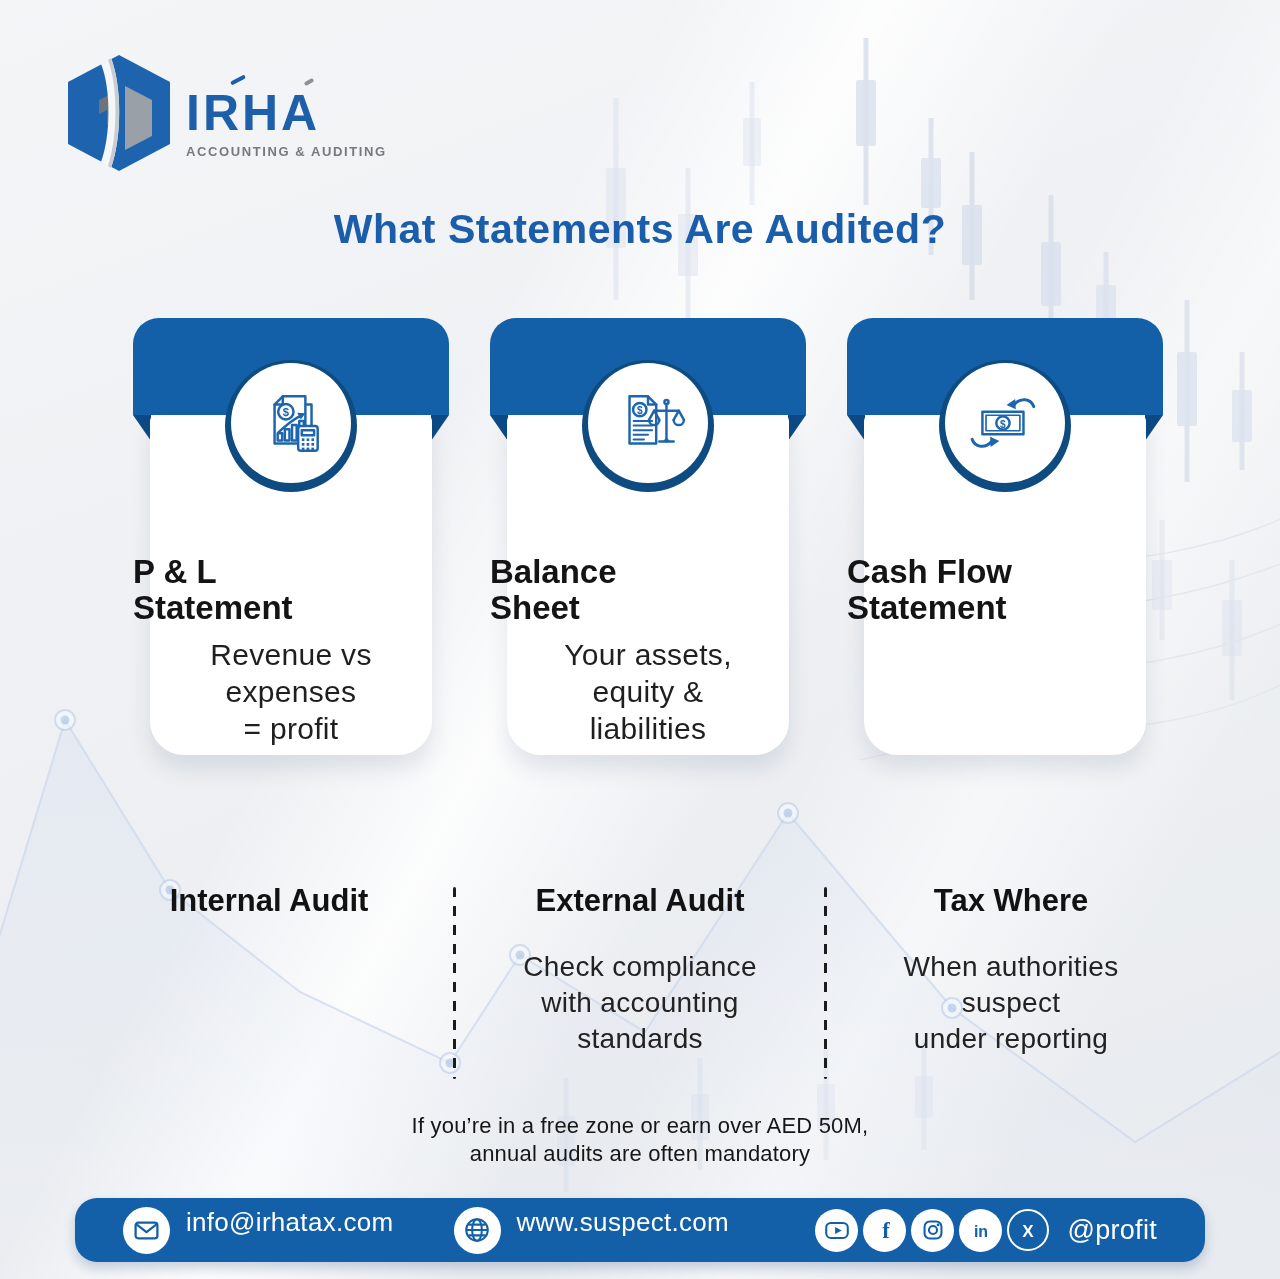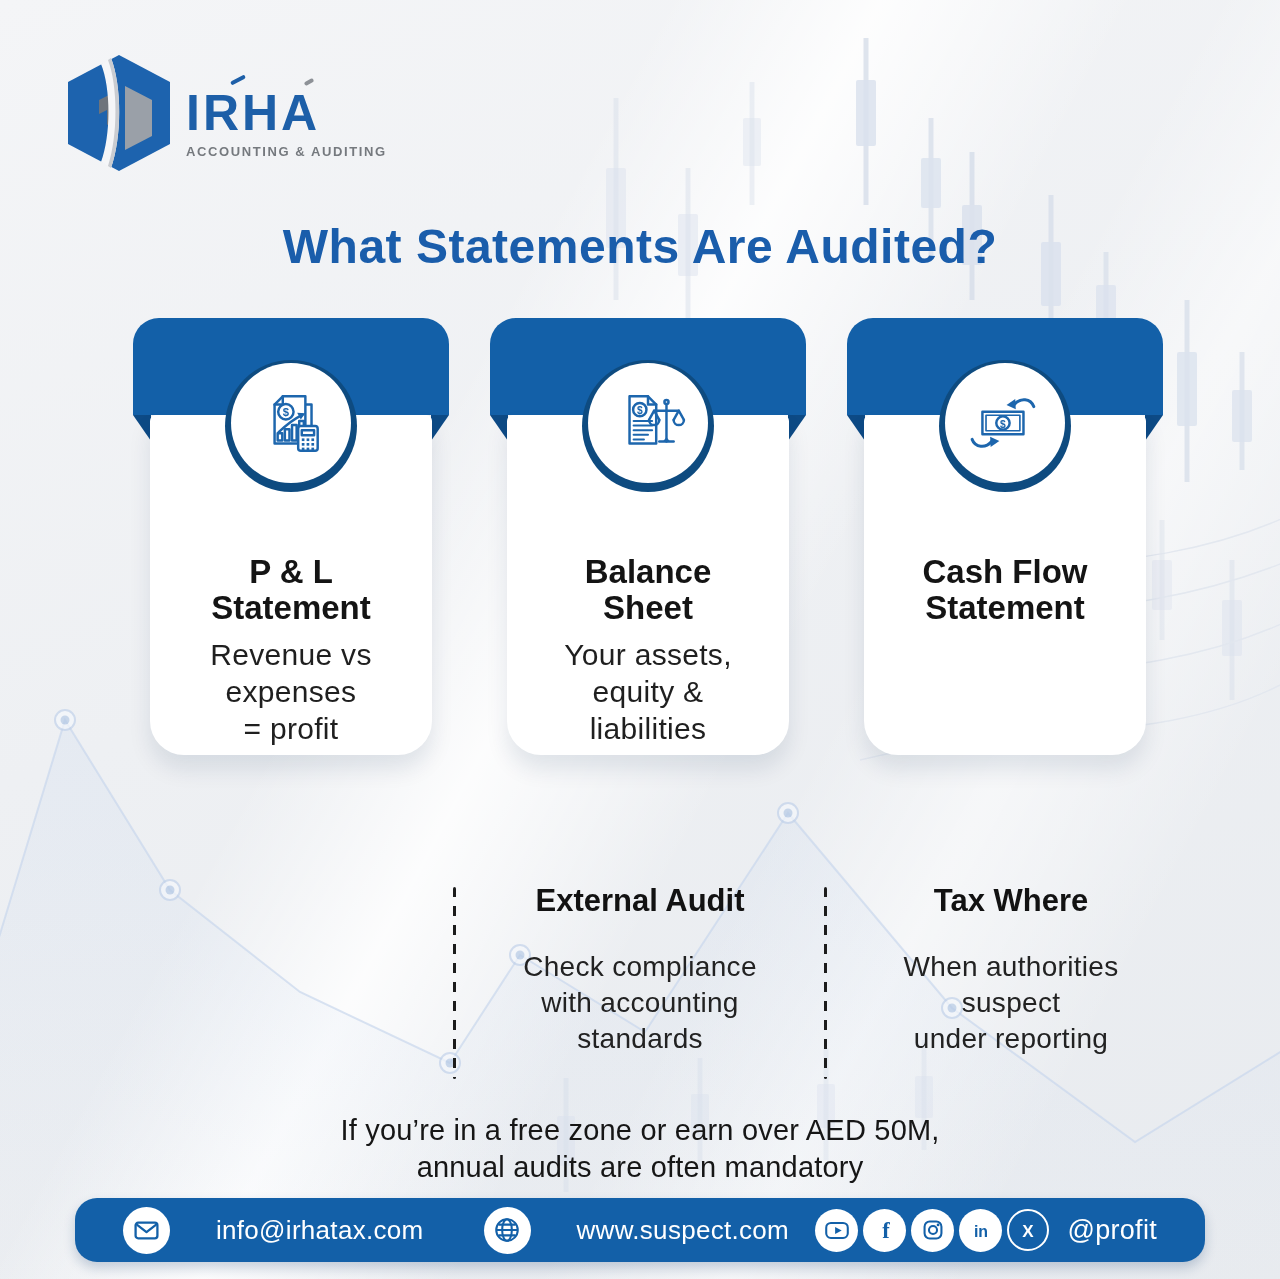--- a/index.html
+++ b/index.html
@@ -17,53 +17,53 @@
   
   .logo{left:58px;top:50px;display:flex;align-items:flex-start;}
   .logo-text{margin-left:6px;padding-top:38px;position:relative;}
   .brand-name{font-size:50px;font-weight:bold;color:#1d5fa8;letter-spacing:3px;line-height:1;}
   .brand-tag{font-size:13px;font-weight:bold;color:#75797e;letter-spacing:1.6px;margin-top:6px;}
   .accent{position:absolute;width:16px;height:4px;background:#1d5fa8;border-radius:2px;transform:rotate(-28deg);}
   .accent.a1{left:44px;top:28px;}
   .accent.a2{left:118px;top:30px;width:10px;background:#8d9197;}
 
   
-  .title{top:219px;left:0;width:100%;text-align:center;font-size:48px;font-weight:bold;color:#1a5dab;letter-spacing:.5px;}
+  .title{top:206px;left:0;width:100%;text-align:center;font-size:41px;font-weight:bold;color:#1a5dab;letter-spacing:.5px;}
   .types-heading{top:795px;left:0;width:100%;text-align:center;font-size:51px;font-weight:bold;color:#1a5dab;letter-spacing:.5px;}
 
   
   .cards{top:318px;left:133px;width:1031px;display:flex;gap:41px;}
   .card-slot{position:relative;width:316px;height:437px;flex:0 0 auto;}
   .card-blue{position:absolute;left:0;right:0;top:0;height:97px;background:#1360a8;border-radius:26px 26px 0 0;}
   .fold{position:absolute;top:97px;width:18px;height:26px;background:#0d4a85;}
   .fold.l{left:0;clip-path:polygon(0 0,100% 0,100% 100%);}
   .fold.r{right:0;clip-path:polygon(0 0,100% 0,0 100%);}
   .card-white{position:absolute;left:17px;right:17px;top:97px;bottom:0;background:#ffffff;
     border-radius:6px 6px 34px 34px;box-shadow:0 14px 22px rgba(13,40,80,.10);}
   .icon-circle{position:absolute;left:50%;transform:translateX(-50%);top:42px;width:132px;height:132px;border-radius:50%;background:#0e4b80;}
   .icon-inner{position:absolute;left:6px;top:3px;width:120px;height:120px;border-radius:50%;background:#fff;display:flex;align-items:center;justify-content:center;}
-  .card-title{position:absolute;top:236px;left:0;width:100%;text-align:center;font-size:33px;font-weight:bold;color:#141414;line-height:1.1;white-space:pre-line;}
+  .card-title{position:absolute;top:236px;left:0;width:100%;font-size:33px;font-weight:bold;color:#141414;line-height:1.1;white-space:pre-line;}
   .card-desc{position:absolute;top:318px;left:0;width:100%;text-align:center;font-size:30px;color:#1f1f1f;line-height:1.24;white-space:pre-line;letter-spacing:.3px;}
 
   
   .types-row{top:883px;left:85px;width:1110px;display:flex;align-items:stretch;}
   .type-col{flex:1 1 0;text-align:center;}
   .type-title{font-size:31px;font-weight:bold;color:#121212;margin:0 0 30px 0;}
   .type-desc{font-size:28px;color:#222;line-height:1.28;white-space:pre-line;letter-spacing:.3px;}
   .vdash{width:3px;height:192px;margin:4px 0 0 0;flex:0 0 auto;border-radius:2px;
     background-image:repeating-linear-gradient(to bottom,#1c1c1c 0 10px,transparent 10px 19px);}
 
   
-  .note{top:1112px;left:0;width:100%;text-align:center;font-size:29px;color:#161616;line-height:1.28;white-space:pre-line;letter-spacing:.2px;}
+  .note{top:1112px;left:0;width:100%;text-align:center;font-size:22px;color:#161616;line-height:1.28;white-space:pre-line;letter-spacing:.2px;}
 
   
   .footer-bar{top:1198px;left:75px;width:1130px;height:64px;background:#1360a8;border-radius:22px;
     display:flex;align-items:center;padding:0 48px;box-sizing:border-box;z-index:2;
     box-shadow:0 6px 12px rgba(20,60,110,.22);}
-  .f-group{display:flex;align-items:center;gap:30px;}
+  .f-group{display:flex;align-items:flex-start;}
   .f-circle{width:47px;height:47px;border-radius:50%;background:#fff;display:flex;align-items:center;justify-content:center;flex:0 0 auto;}
   .f-label{color:#fff;font-size:26px;margin-left:16px;letter-spacing:.3px;}
   .grp-web{margin-left:60px;}
   .grp-social{margin-left:auto;display:flex;align-items:center;gap:5px;}
   .s-circle{width:43px;height:43px;border-radius:50%;background:#fff;display:flex;align-items:center;justify-content:center;}
   .s-circle.x{background:#1360a8;border:2.5px solid #fff;width:38px;height:38px;}
   .handle{color:#fff;font-size:27px;margin-left:13px;letter-spacing:.3px;}
 </style>
 </head>
 <body>
@@ -274,20 +274,21 @@
         </div>
       </div>
       <div class="card-title">Cash Flow
 Statement</div>
     </div>
   </div>
 
 
   <div class="layer types-row">
     <div class="type-col">
+      <h3 class="type-title">Internal Audit</h3>
     </div>
     <div class="vdash"></div>
     <div class="type-col">
       <h3 class="type-title">External Audit</h3>
       <div class="type-desc">Check compliance
 with accounting
 standards</div>
     </div>
     <div class="vdash"></div>
     <div class="type-col">

